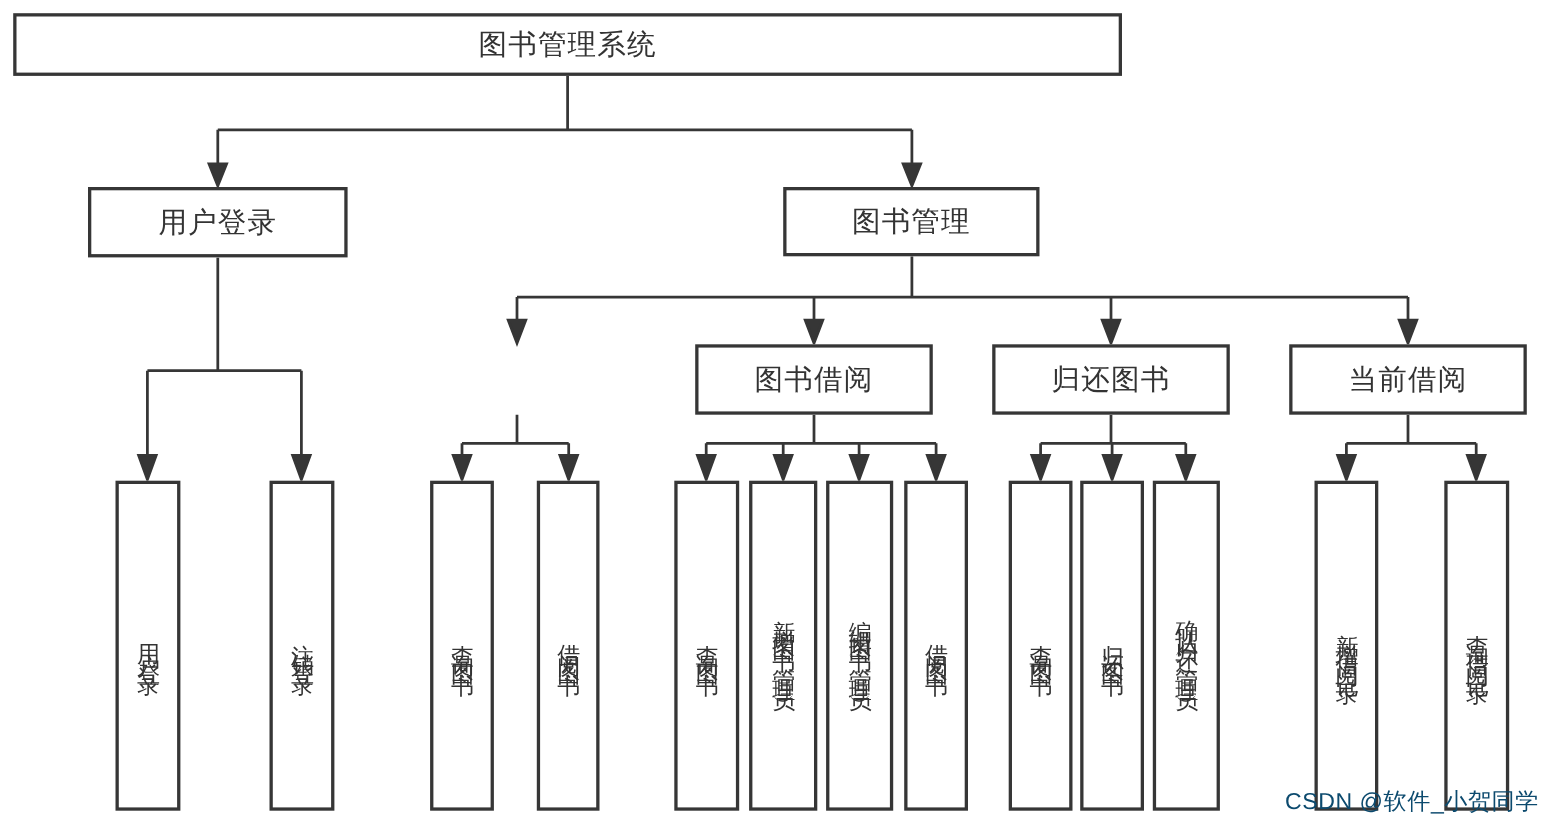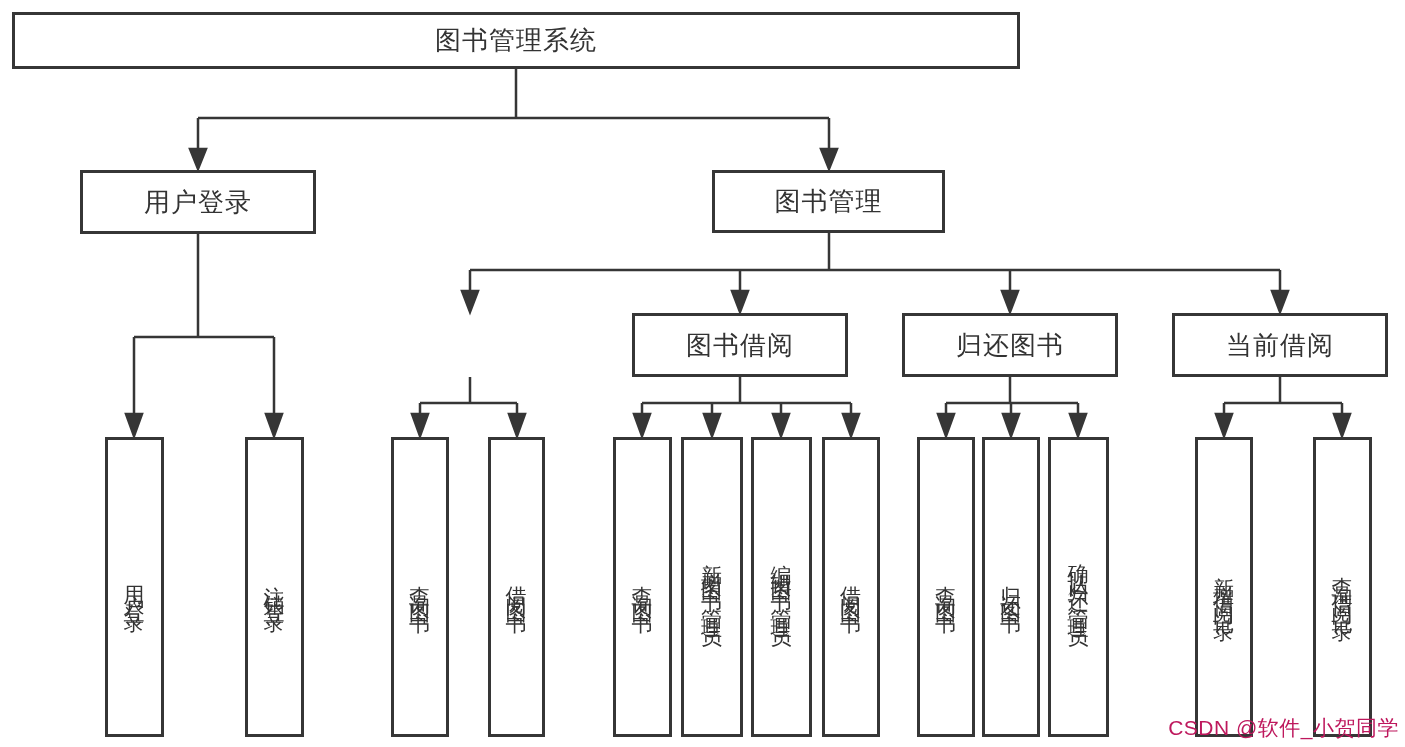--- a/index.html
+++ b/index.html
@@ -17,21 +17,21 @@
     position:absolute;box-sizing:border-box;background:#ffffff;
     border:3px solid #363636;top:437px;height:300px;
     display:flex;align-items:center;justify-content:center;
   }
   .vnode span{
     writing-mode:vertical-rl;text-orientation:mixed;
     font-size:21px;letter-spacing:9px;line-height:1;white-space:nowrap;
   }
   .watermark{
     position:absolute;top:714px;right:6px;font-size:21px;letter-spacing:0.5px;
-    color:#be185d;white-space:nowrap;
+    color:#0c4a6e;white-space:nowrap;
   }
 </style>
 </head>
 <body>
 
 <div class="canvas">
 
   <svg class="links" width="1405" height="747" viewBox="0 0 1405 747">
     <g stroke="#363636" stroke-width="2.5" fill="#363636">
       <path fill="none" d="M516 69 V118 M198 118 H829 M198 118 V151 M829 118 V151"></path>

